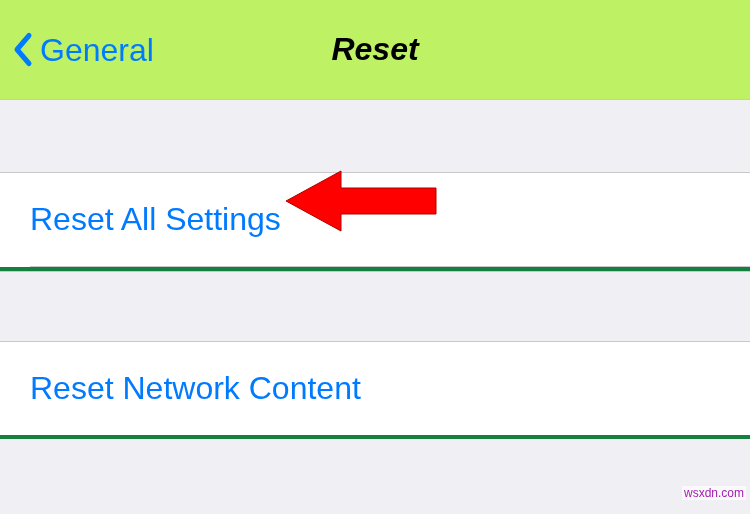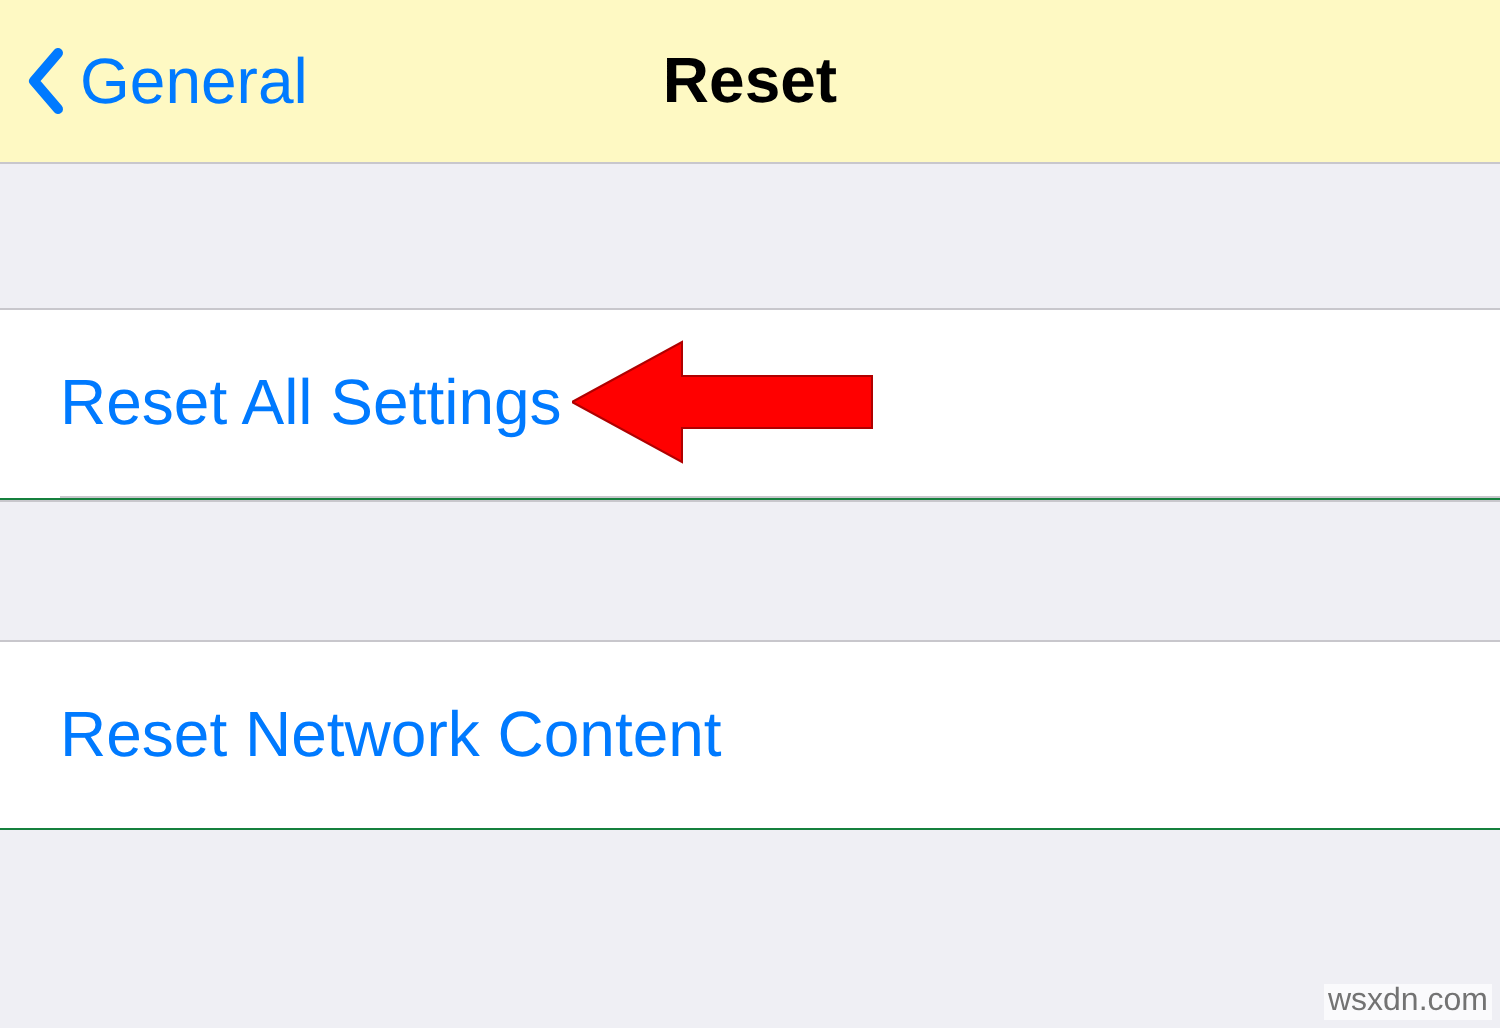--- a/index.html
+++ b/index.html
@@ -9,22 +9,22 @@
     }
     body {
       font-family: -apple-system, "Helvetica Neue", Helvetica, Arial, sans-serif;
       background: #efeff4;
       width: 750px;
       height: 514px;
       overflow: hidden;
       position: relative;
     }
     .nav-bar {
-      background: #fef9c3;
-      height: 82px;
+      background: #bef264;
+      height: 100px;
       border-bottom: 1px solid #c8c7cc;
       position: relative;
       display: flex;
       align-items: center;
       justify-content: center;
     }
     .back-button {
       position: absolute;
       left: 12px;
       top: 50%;
@@ -45,34 +45,35 @@
       justify-content: center;
     }
     .back-chevron svg {
       width: 22px;
       height: 36px;
     }
     .nav-title {
       font-size: 32px;
       font-weight: 600;
       color: #000;
+      font-style: italic;
     }
     .section-gap {
       height: 72px;
       background: #efeff4;
     }
     .section-gap-small {
       height: 70px;
       background: #efeff4;
       border-top: 1px solid #c8c7cc;
     }
     .list-group {
       background: #fff;
       border-top: 1px solid #c8c7cc;
-      border-bottom: 1px solid #15803d;
+      border-bottom: 4px solid #15803d;
     }
     .list-item {
       padding: 28px 30px;
       color: #007aff;
       font-size: 32px;
       font-weight: 400;
       cursor: pointer;
       background: #fff;
     }
     .list-divider {
@@ -82,23 +83,23 @@
     }
     .arrow-annotation {
       position: absolute;
       left: 286px;
       top: 166px;
       pointer-events: none;
     }
     .watermark {
       position: absolute;
       right: 4px;
-      bottom: 4px;
-      font-size: 16px;
-      color: #737373;
+      bottom: 14px;
+      font-size: 12px;
+      color: #a21caf;
       font-family: Arial, sans-serif;
       background: rgba(255,255,255,0.7);
       padding: 0 2px;
     }
   </style>
 </head>
 <body>
 
 <div class="nav-bar">
   <div class="back-button">

